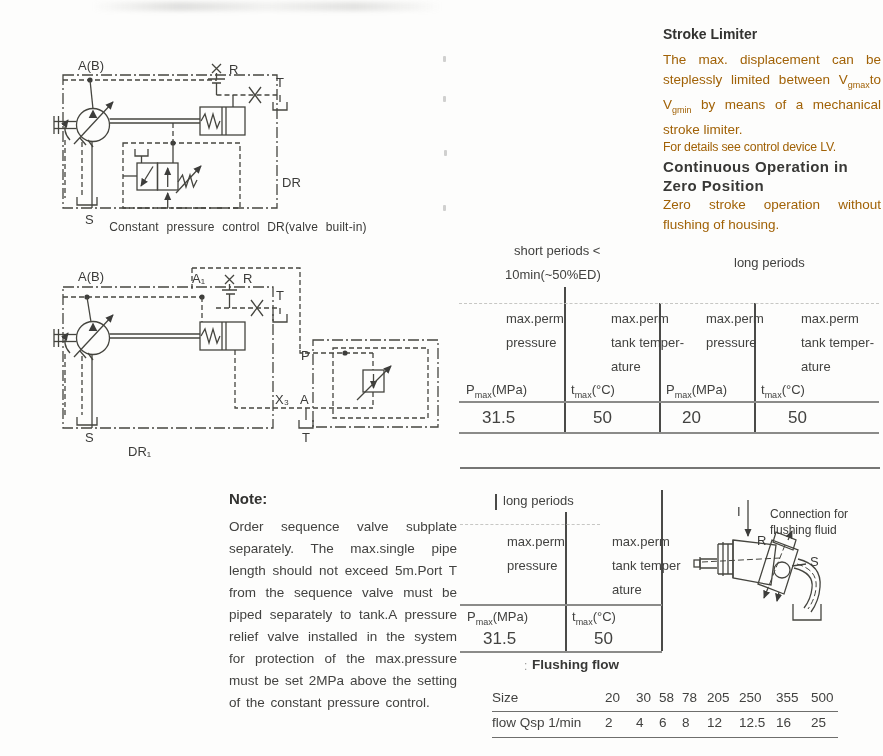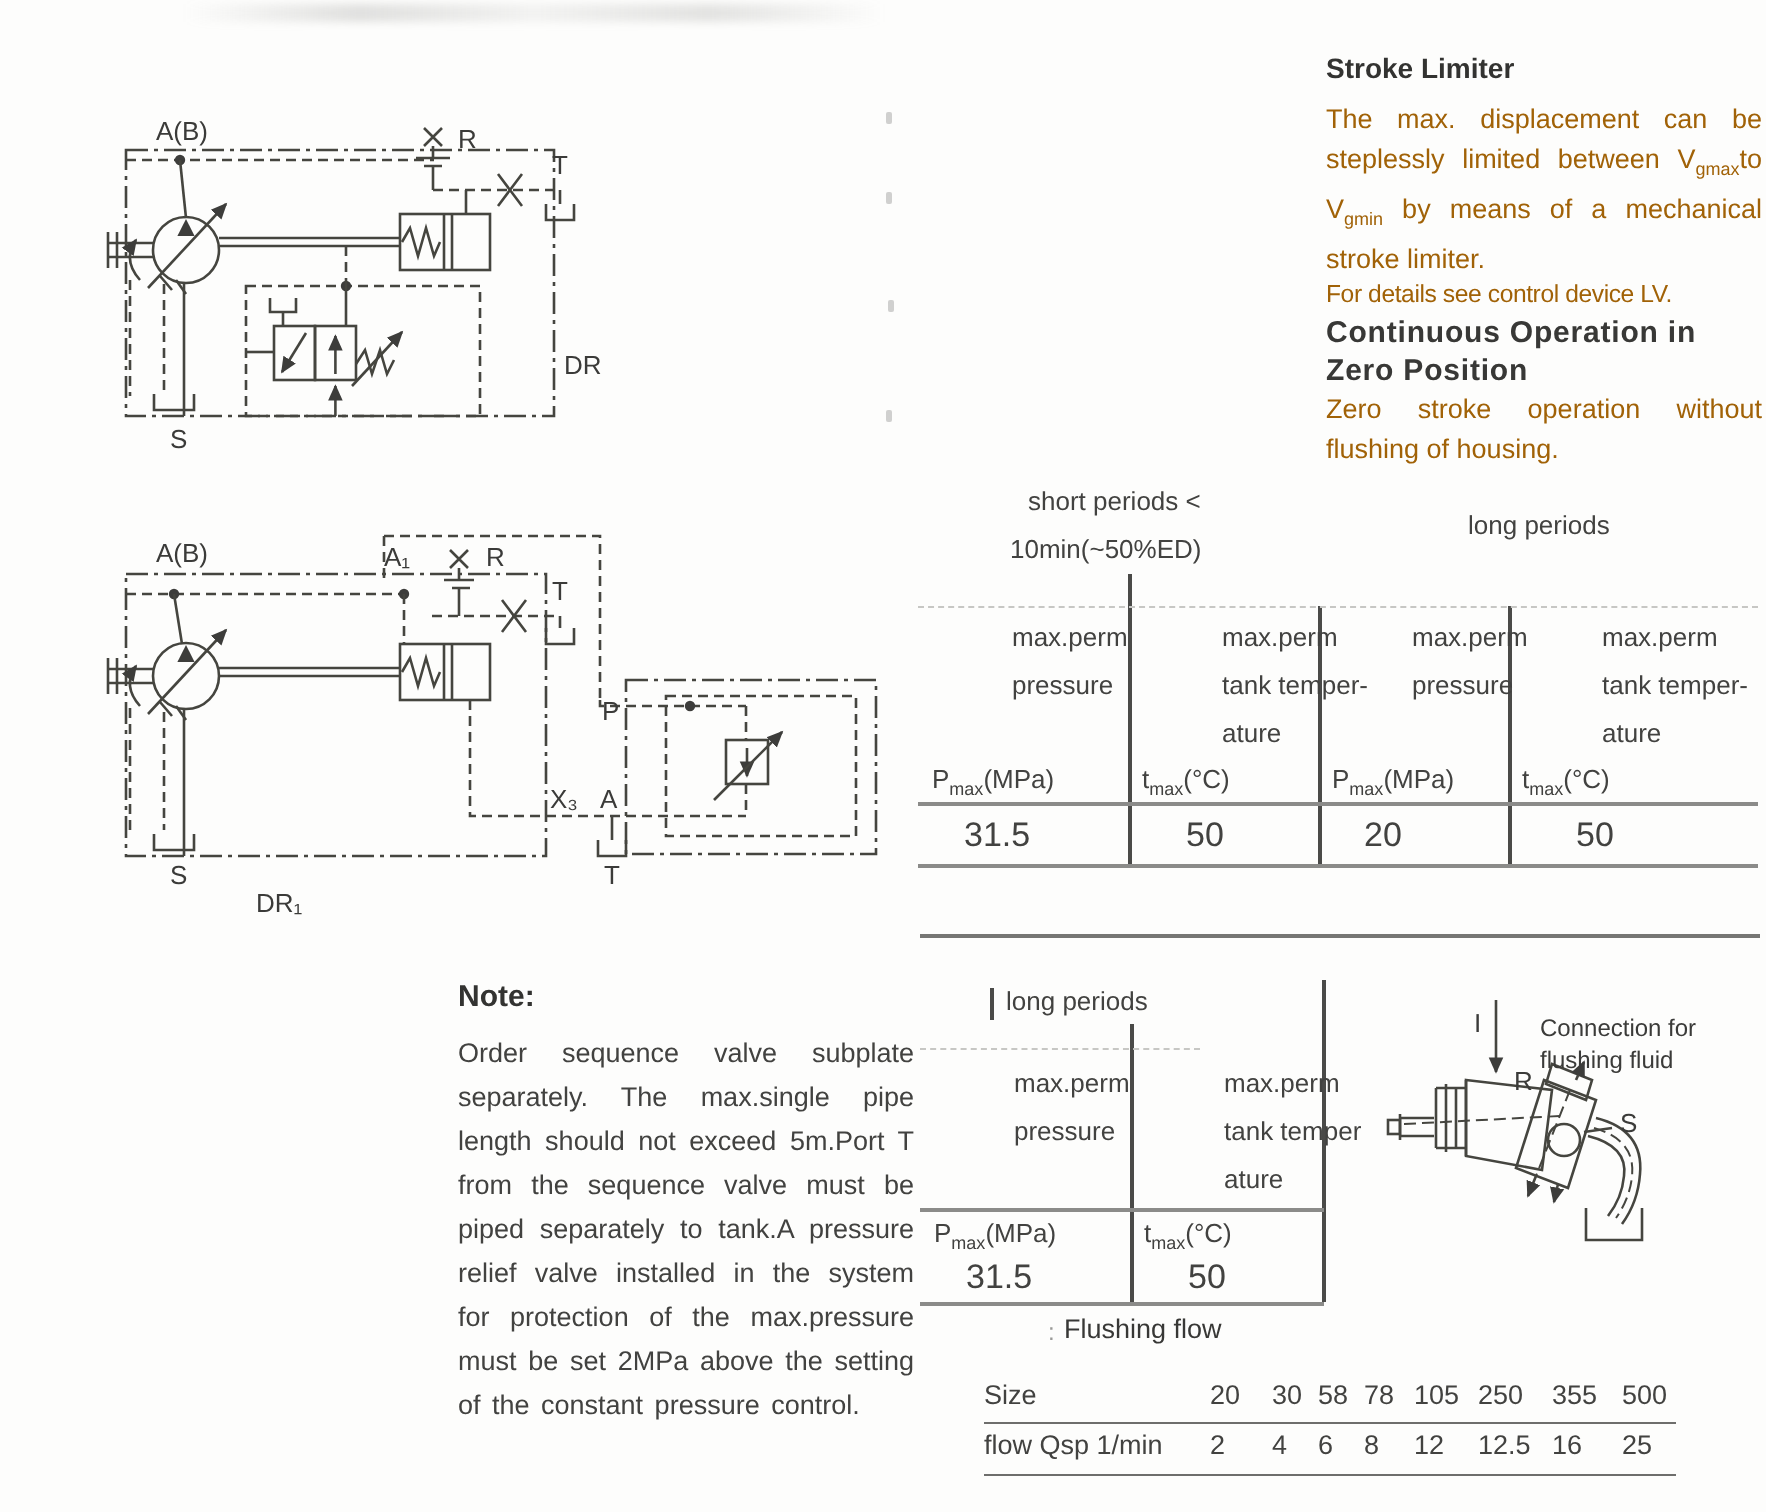--- a/index.html
+++ b/index.html
@@ -36,21 +36,21 @@
   .hline{position:absolute;height:0;border-top:2px solid #8b8b89;}
   .hline.faint{border-top:1.5px dashed #c7c7c4;}
   .cellblock{position:absolute;line-height:24px;margin-left:40px;}
   .cellblock div{white-space:nowrap;}
   .symrow{position:absolute;white-space:nowrap;}
   .valrow{position:absolute;font-size:17px;margin-left:16px;}
   .ghead{position:absolute;white-space:nowrap;font-size:13px;color:#46464-4;}
   .rh{position:absolute;left:460px;top:444px;width:420px;font-size:13.5px;color:#3e3e3c;}
   .rh-line{position:absolute;left:460px;top:467px;width:420px;border-top:2px solid #767674;}
   
-  .ff-title{position:absolute;left:532px;top:657px;font-size:13.5px;font-weight:400;color:#383836;}
+  .ff-title{position:absolute;left:532px;top:657px;font-size:13.5px;font-weight:700;color:#383836;}
   .ff-colon{position:absolute;left:524px;top:659px;color:#9a9a98;font-size:12px;}
   .ff{position:absolute;left:492px;top:688px;width:348px;font-size:13.5px;color:#424240;}
   .ff-row{position:absolute;left:0;display:flex;white-space:nowrap;}
   .ff-label{width:113px;}
   .ff-c{text-align:left;}
   .c0{width:31px}.c1{width:23px}.c2{width:23px}.c3{width:25px}.c4{width:32px}.c5{width:37px}.c6{width:35px}.c7{width:28px}
   .ff-line{position:absolute;left:0;width:346px;border-top:1.6px solid #6e6e6c;}
   
   svg{position:absolute;overflow:visible;}
   svg text{font-family:"Liberation Sans",sans-serif;font-size:13px;fill:#3b3b39;}
@@ -143,20 +143,21 @@
         <path d="M47,167 v8 h20 v-8"></path>
         <line x1="62" y1="111.5" x2="62" y2="178"></line>
       </g>
     </g>
     <text x="48" y="40">A(B)</text>
     <text x="199" y="44">R</text>
     <text x="246" y="57">T</text>
     <text x="252" y="157">DR</text>
     <text x="55" y="194">S</text>
   </svg>
+  <div class="caption" style="left:88px;top:220px;width:300px">Constant pressure control DR(valve built-in)</div>
 
   <svg class="abs" style="left:30px;top:250px" width="420" height="228" viewBox="0 0 420 228">
     <defs>
       <marker id="a2" viewBox="0 0 10 10" refX="8" refY="5" markerWidth="7" markerHeight="7" orient="auto">
         <path d="M0,1 L9,5 L0,9 z" fill="#3d3d3b"></path>
       </marker>
     </defs>
     <g class="s">
       <rect class="chain" x="33" y="37" width="210" height="141"></rect>
       <line class="dash" x1="33" y1="47" x2="172" y2="47"></line>
@@ -360,21 +361,21 @@
 
   <div class="ff-colon">:</div>
   <div class="ff-title">Flushing flow</div>
   <div class="ff">
     <div class="ff-row" style="top:2px">
       <div class="ff-label">Size</div>
       <div class="ff-c c0">20</div>
       <div class="ff-c c1">30</div>
       <div class="ff-c c2">58</div>
       <div class="ff-c c3">78</div>
-      <div class="ff-c c4">105</div>
+      <div class="ff-c c4">205</div>
       <div class="ff-c c5">250</div>
       <div class="ff-c c6">355</div>
       <div class="ff-c c7">500</div>
     </div>
     <div class="ff-line" style="top:23px"></div>
     <div class="ff-row" style="top:27px">
       <div class="ff-label">flow Qsp 1/min</div>
       <div class="ff-c c0">2</div>
       <div class="ff-c c1">4</div>
       <div class="ff-c c2">6</div>

